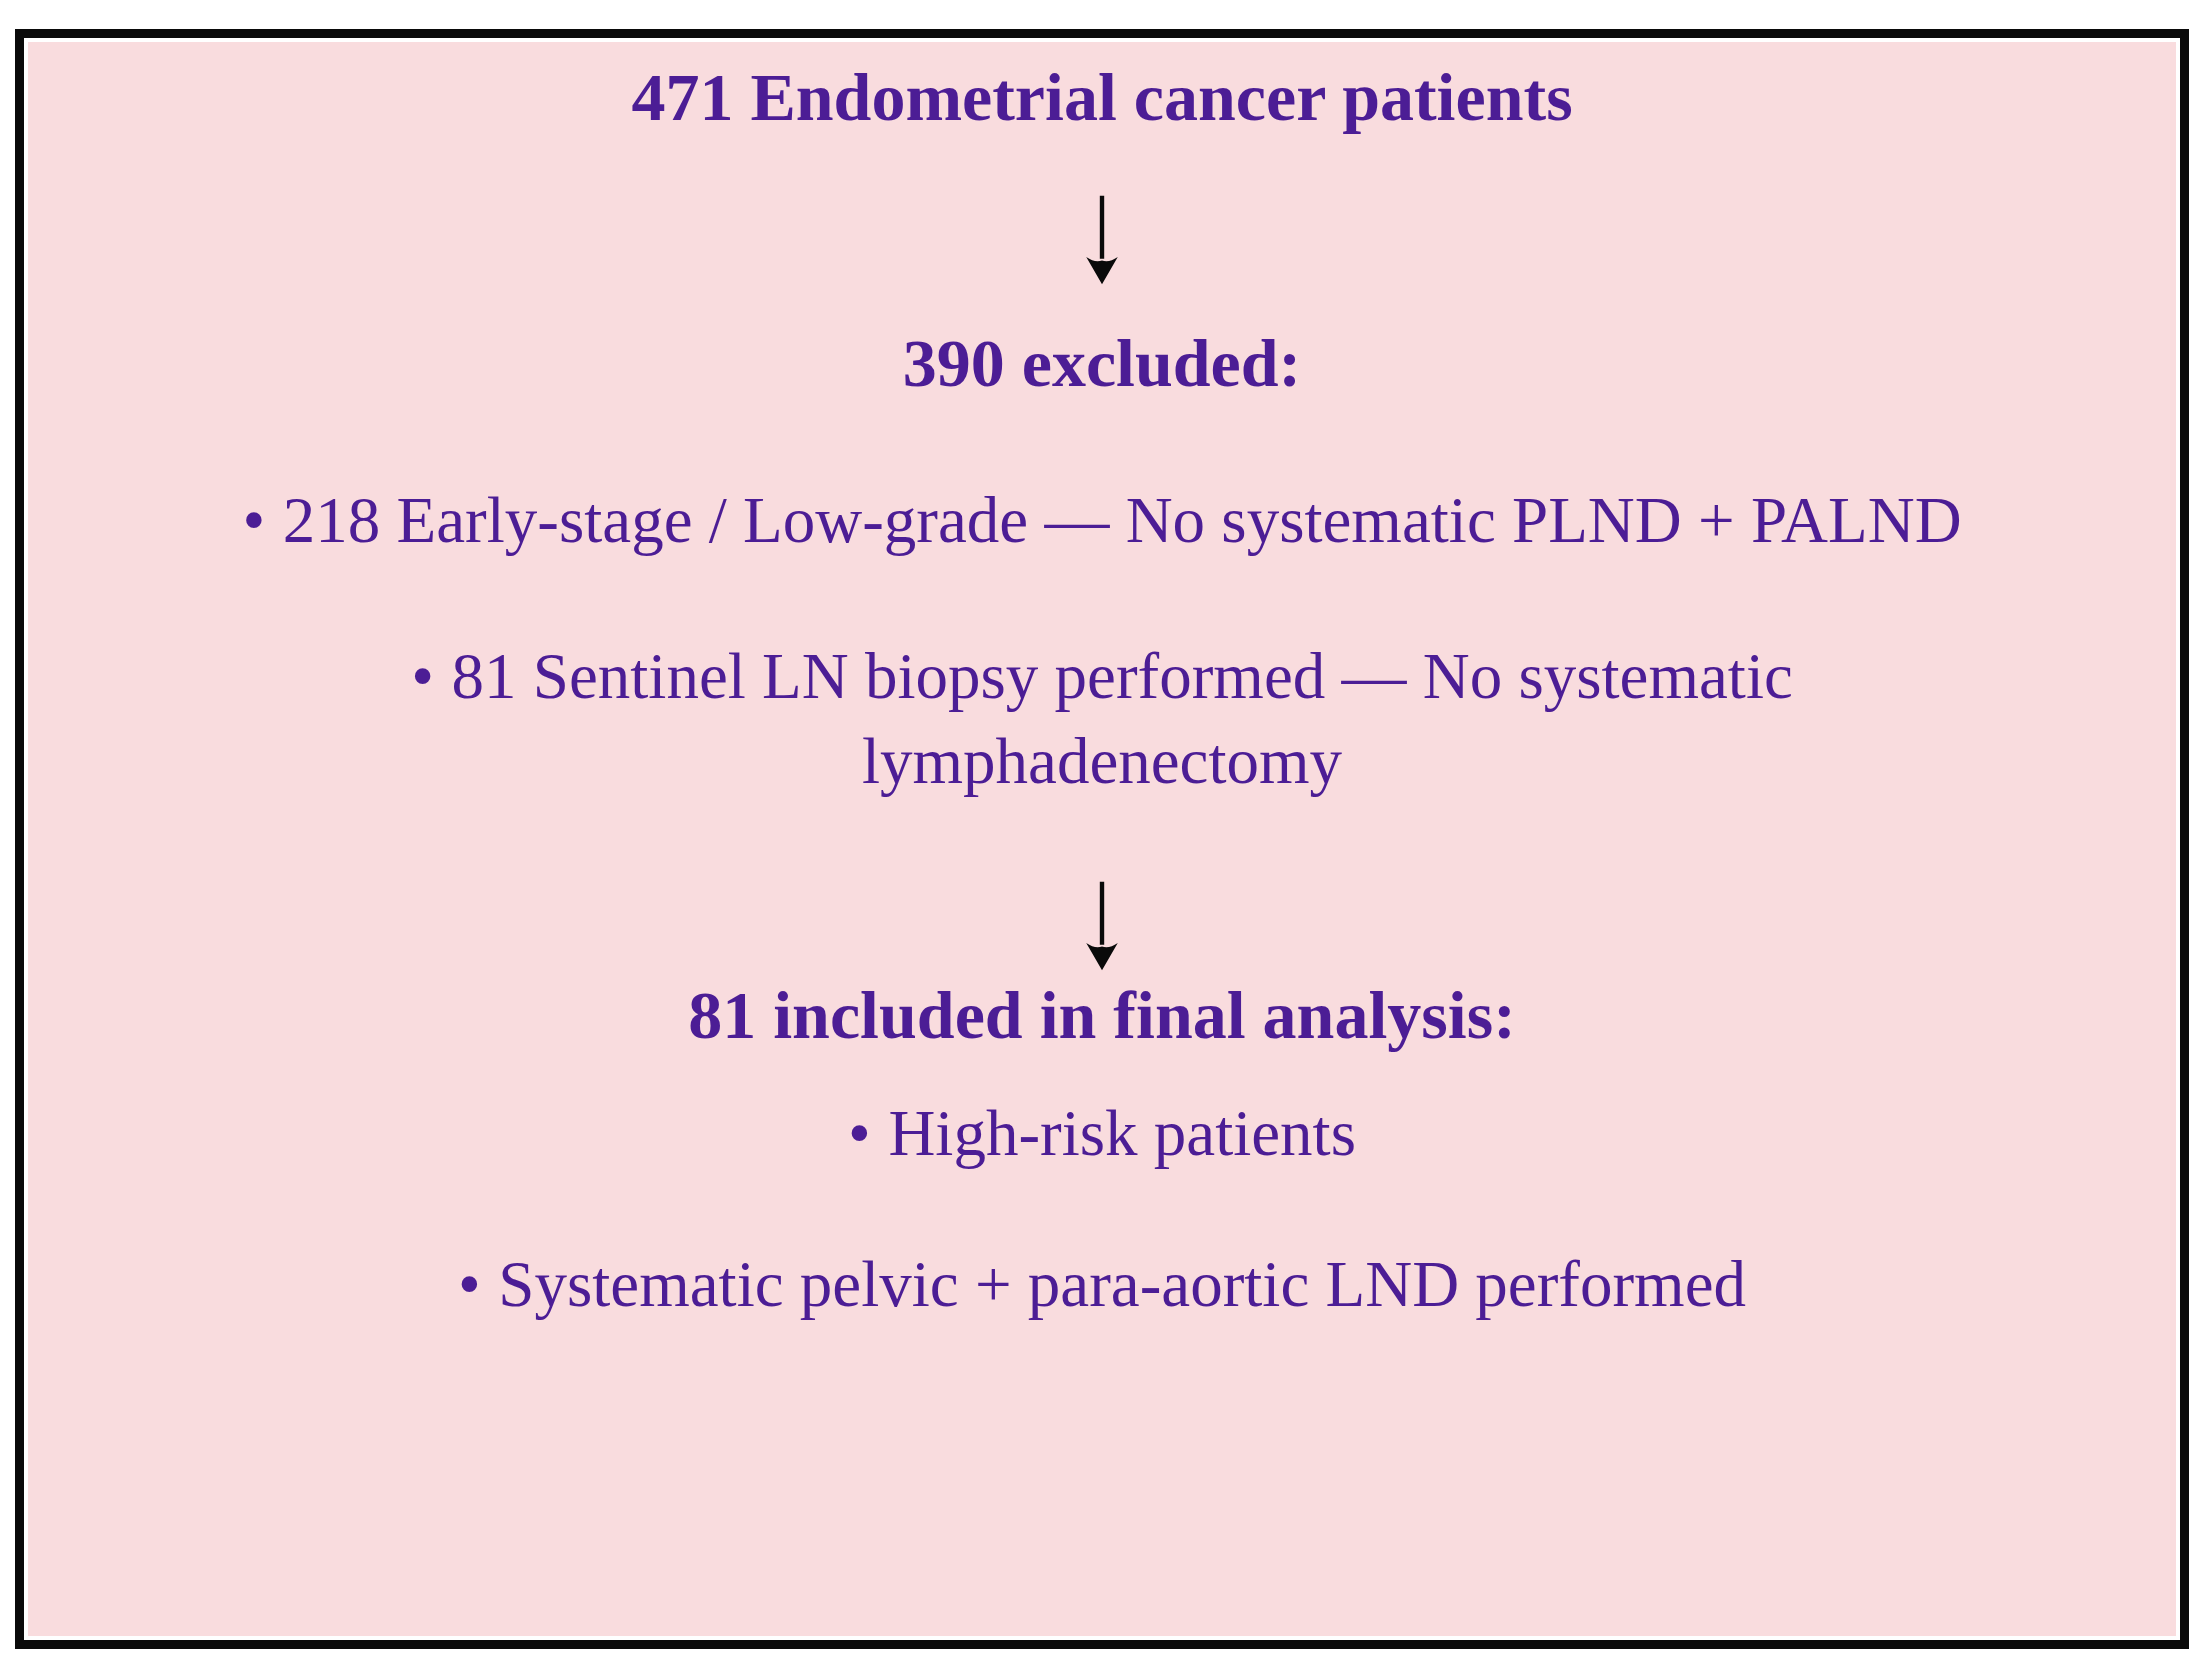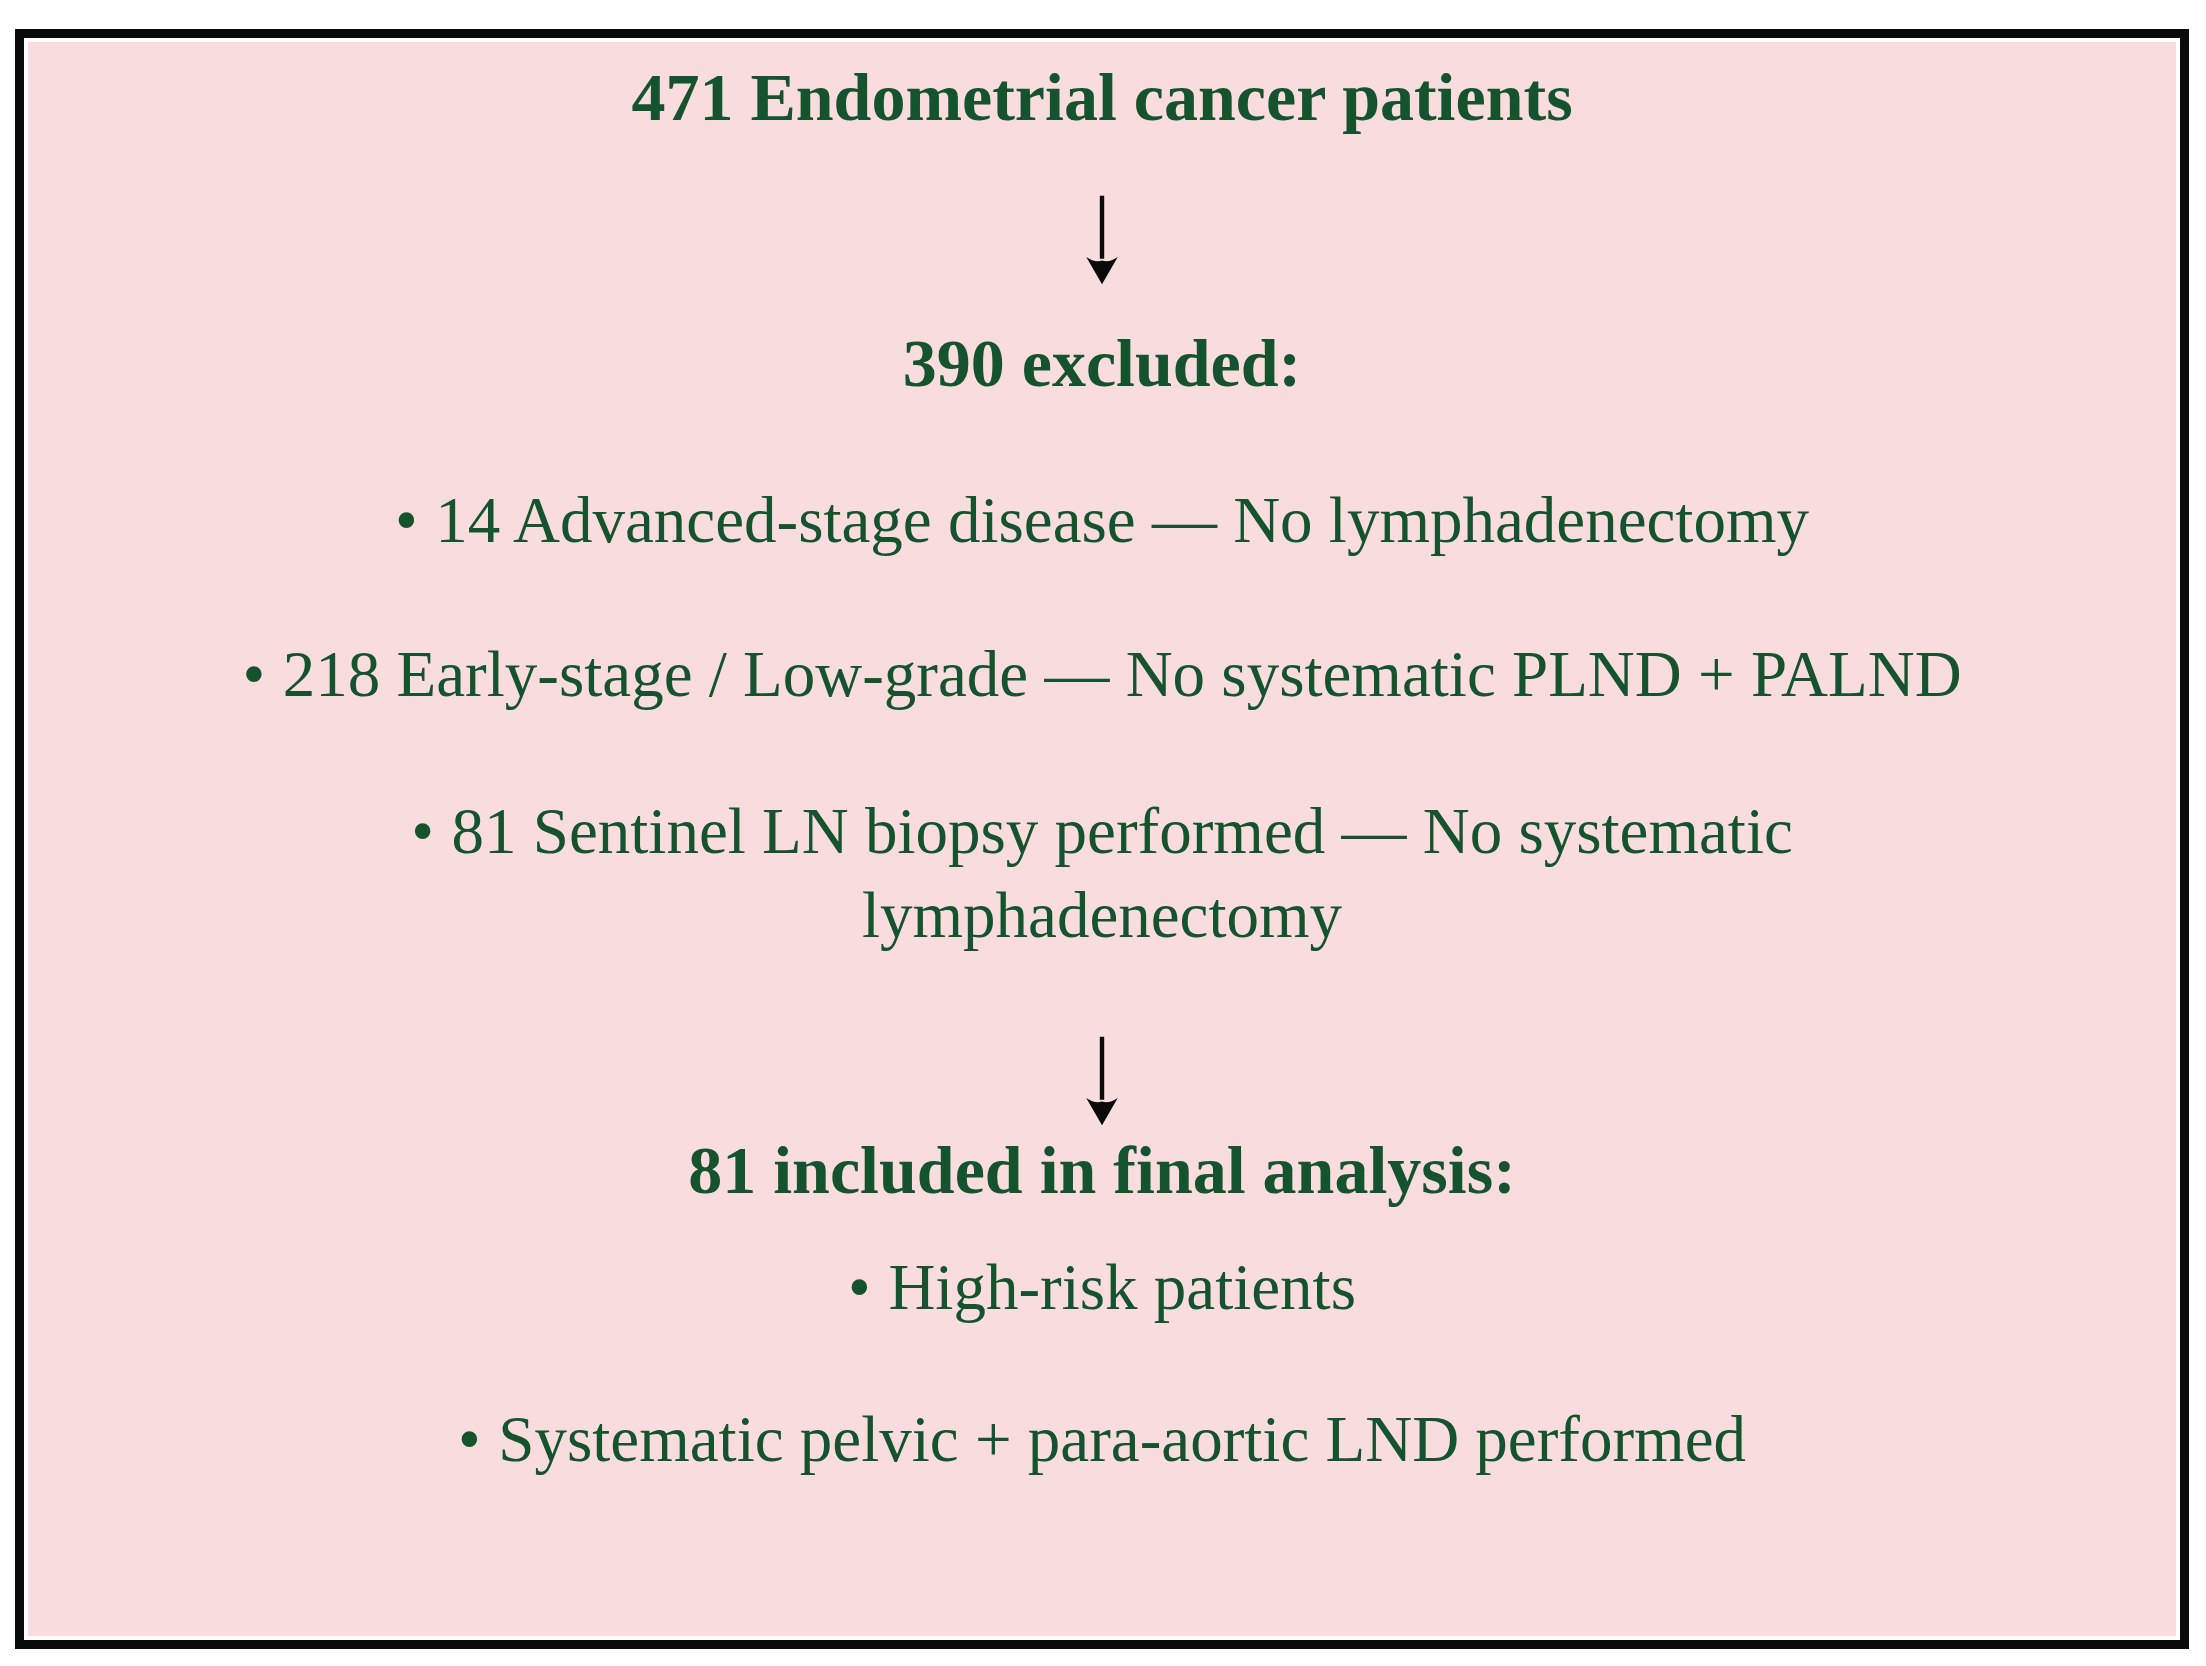--- a/index.html
+++ b/index.html
@@ -6,21 +6,21 @@
     margin: 0;
     padding: 0;
     background: #ffffff;
   }
   .page {
     position: relative;
     width: 1819px;
     height: 1667px;
     background: #ffffff;
     font-family: "Liberation Serif", "DejaVu Serif", serif;
-    color: #14532d;
+    color: #4c1d95;
   }
   .frame {
     position: absolute;
     left: 15px;
     top: 29px;
     width: 2174px;
     height: 1620px;
     box-sizing: border-box;
     border: 9.7px solid #0a0a0a;
     background: #ffffff;
@@ -80,23 +80,20 @@
 
       <div class="line hdr title">471 Endometrial cancer patients</div>
 
       <svg class="arrow-svg arrow-1" viewBox="0 0 52 104" xmlns="http://www.w3.org/2000/svg">
         <rect x="23.5" y="2" width="5" height="72" fill="#0a0a0a"></rect>
         <path d="M26 103 L8 72 Q18 79 26 76 Q34 79 44 72 Z" fill="#0a0a0a"></path>
       </svg>
 
       <div class="line hdr excl-h">390 excluded:</div>
 
-      <div class="line excl-1">
-        <span class="bullet">•</span><span>14 Advanced-stage disease — No lymphadenectomy</span>
-      </div>
 
       <div class="line excl-2">
         <span class="bullet">•</span><span>218 Early-stage / Low-grade — No systematic PLND + PALND</span>
       </div>
 
       <div class="line excl-3">
         <span class="bullet">•</span><span>81 Sentinel LN biopsy performed — No systematic lymphadenectomy</span>
       </div>
 
       <svg class="arrow-svg arrow-2" viewBox="0 0 52 104" xmlns="http://www.w3.org/2000/svg">

